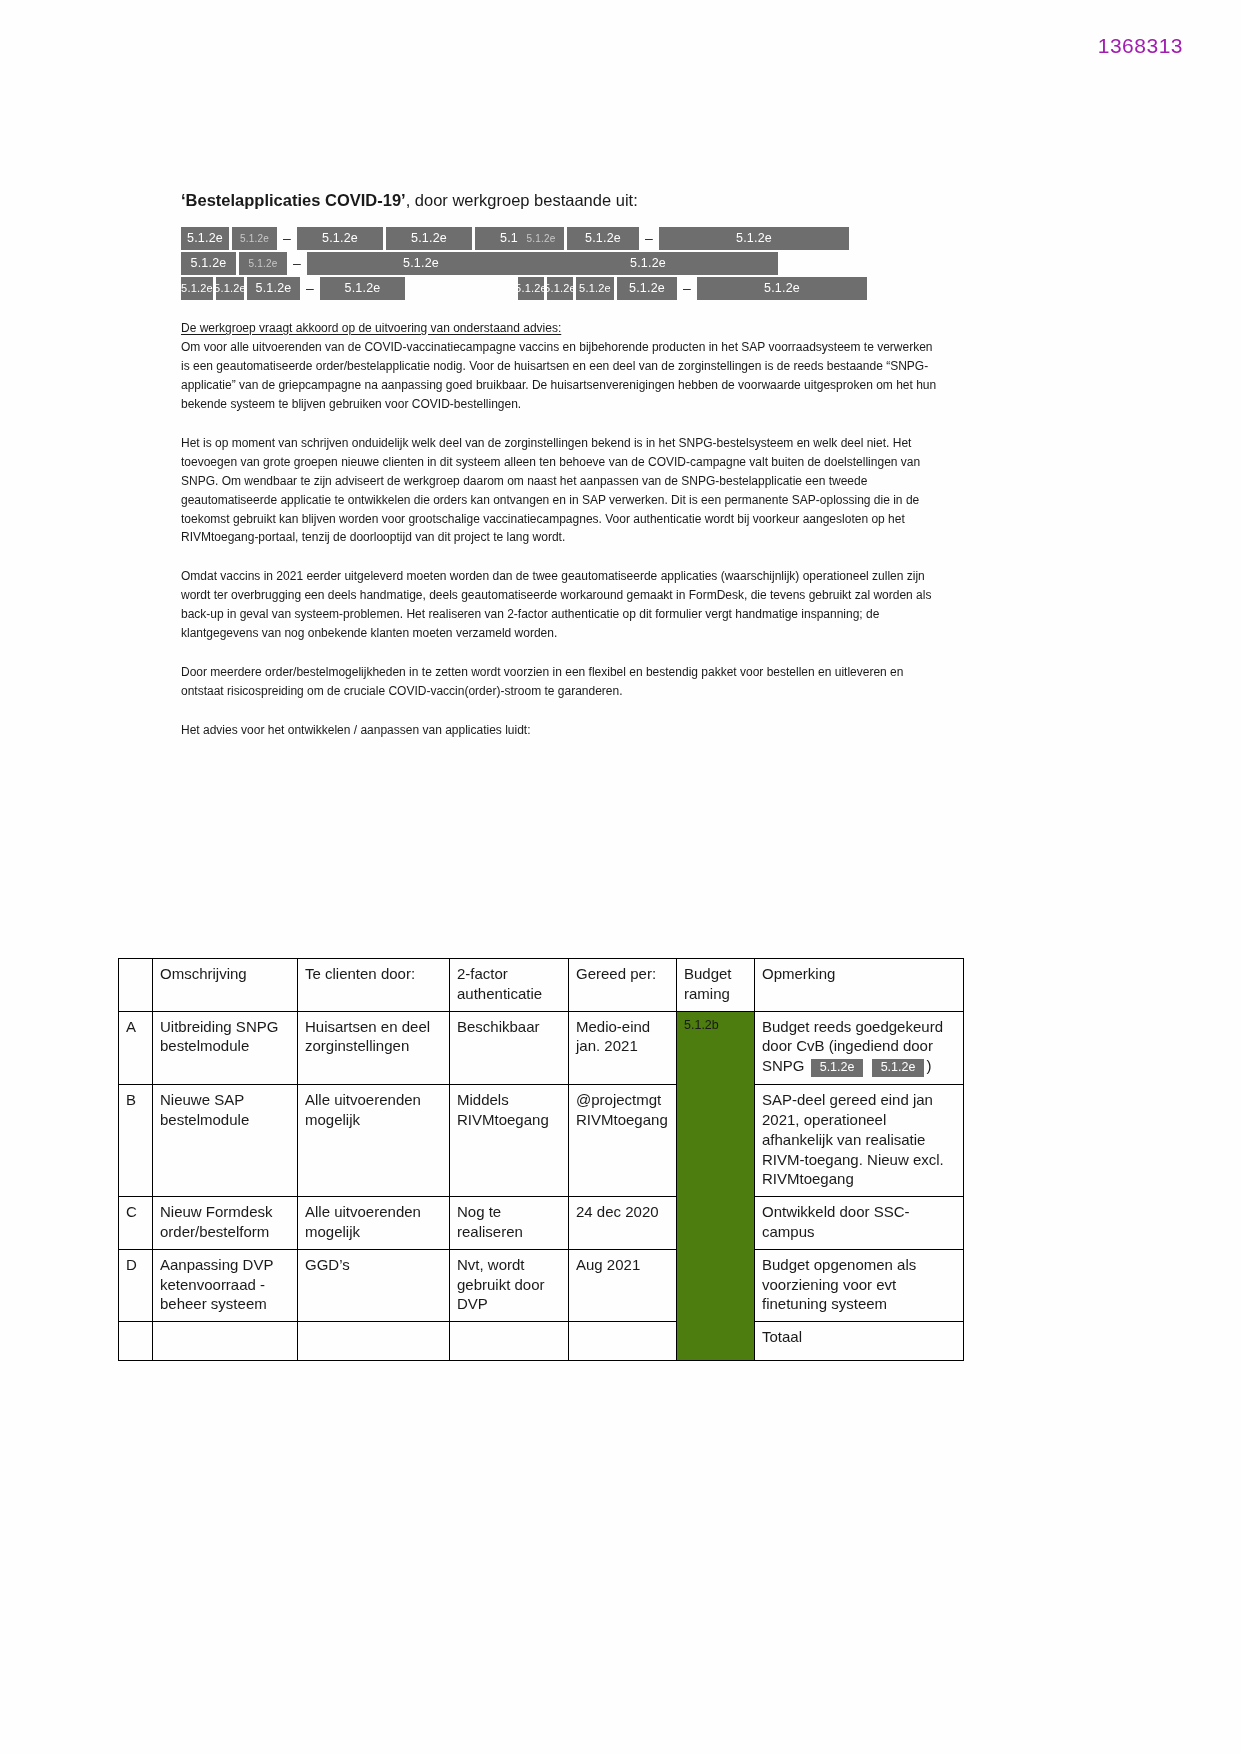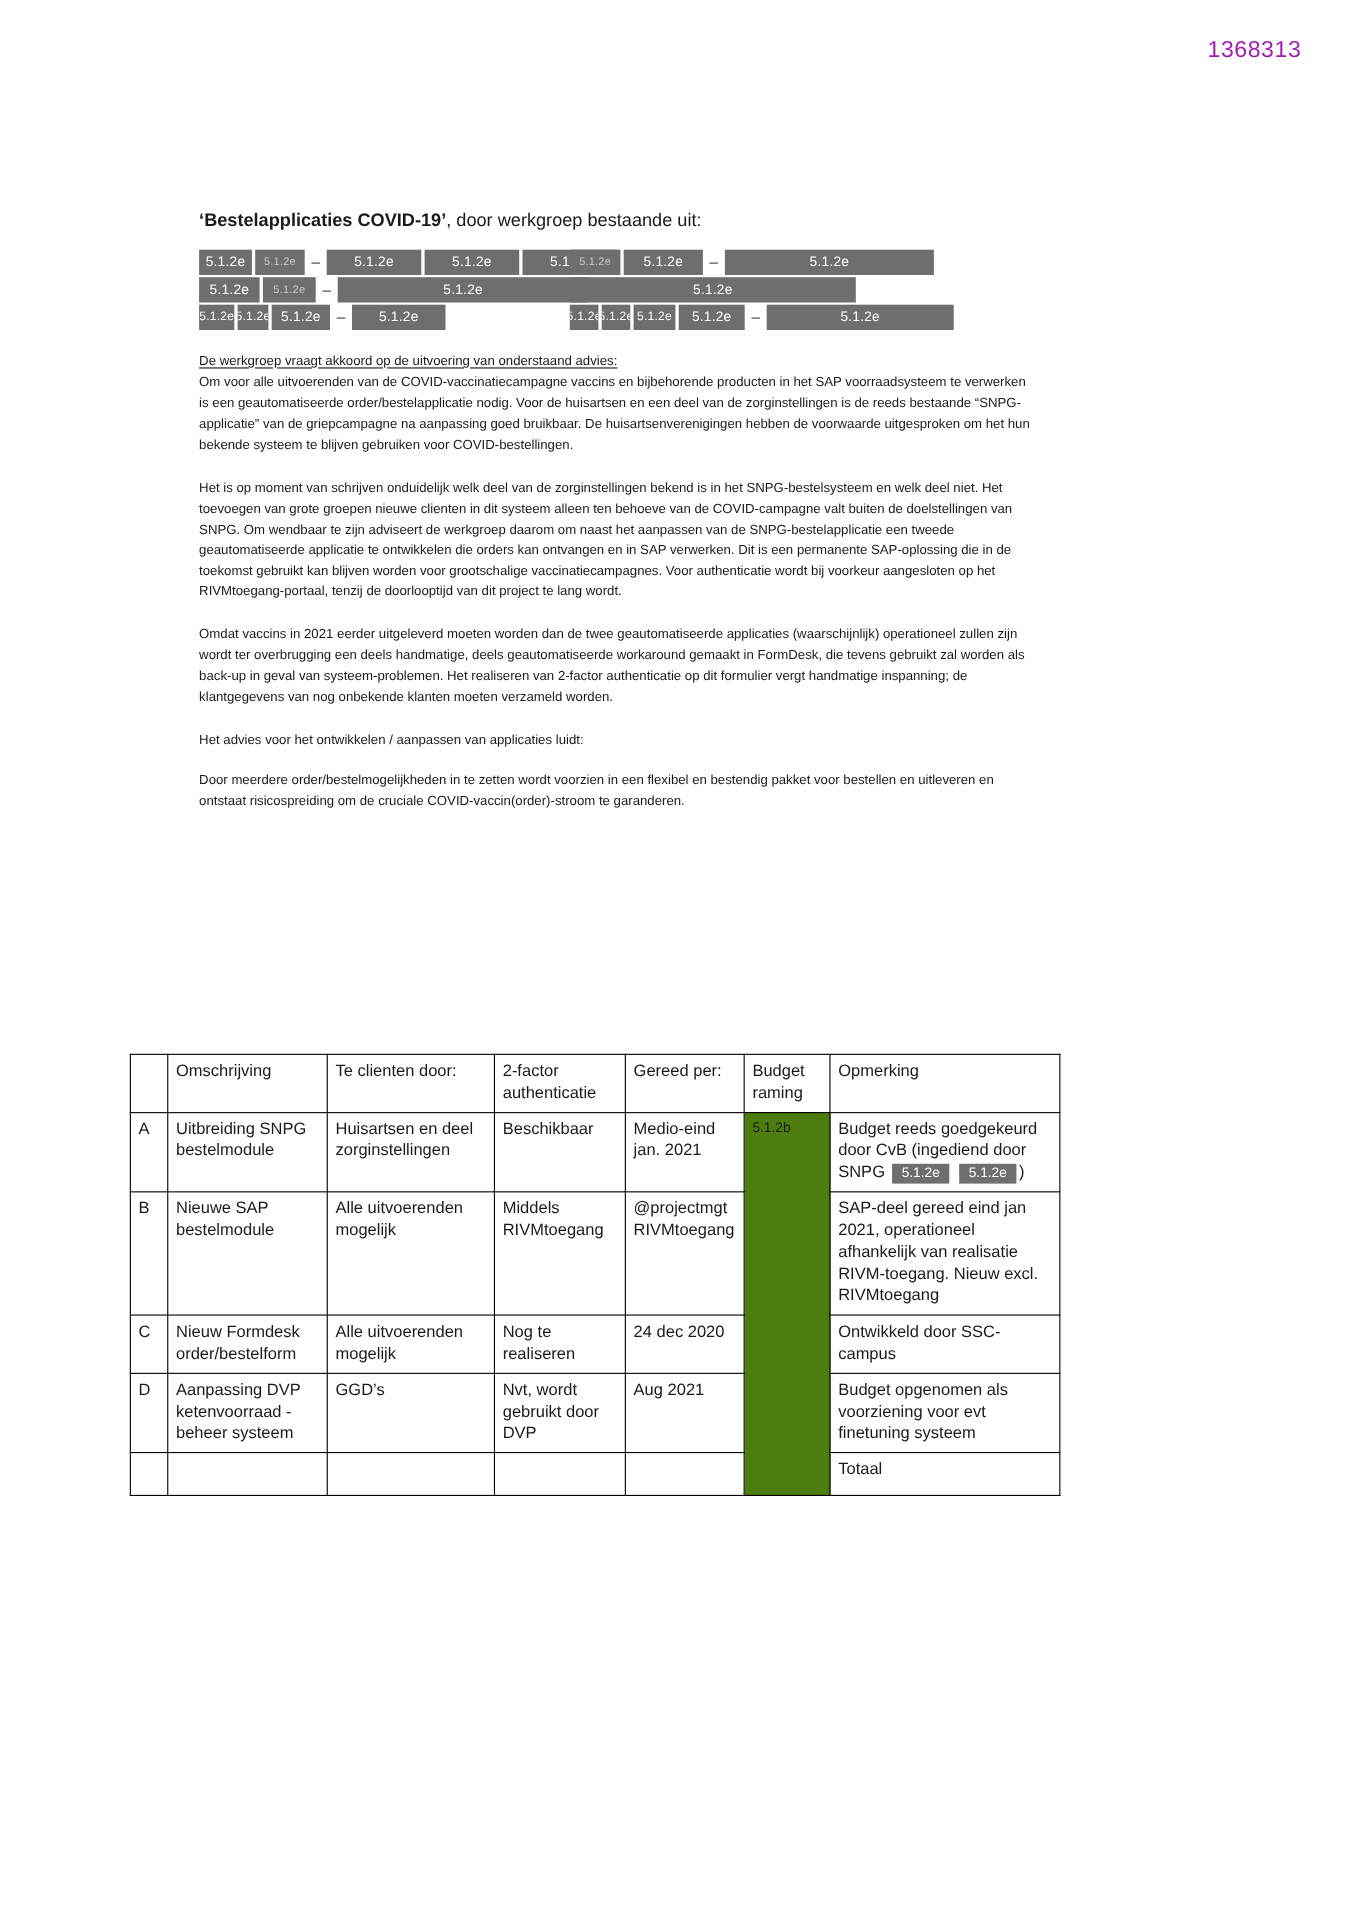--- a/index.html
+++ b/index.html
@@ -207,22 +207,22 @@
           </div>
         </div>
     </div>
 
     <p class="para underline-head">
       <span class="uline">De werkgroep vraagt akkoord op de uitvoering van onderstaand advies:</span>
     </p>
     <p class="para">Om voor alle uitvoerenden van de COVID-vaccinatiecampagne vaccins en bijbehorende producten in het SAP voorraadsysteem te verwerken is een geautomatiseerde order/bestelapplicatie nodig. Voor de huisartsen en een deel van de zorginstellingen is de reeds bestaande “SNPG-applicatie” van de griepcampagne na aanpassing goed bruikbaar. De huisartsenverenigingen hebben de voorwaarde uitgesproken om het hun bekende systeem te blijven gebruiken voor COVID-bestellingen.</p>
     <p class="para">Het is op moment van schrijven onduidelijk welk deel van de zorginstellingen bekend is in het SNPG-bestelsysteem en welk deel niet. Het toevoegen van grote groepen nieuwe clienten in dit systeem alleen ten behoeve van de COVID-campagne valt buiten de doelstellingen van SNPG. Om wendbaar te zijn adviseert de werkgroep daarom om naast het aanpassen van de SNPG-bestelapplicatie een tweede geautomatiseerde applicatie te ontwikkelen die orders kan ontvangen en in SAP verwerken. Dit is een permanente SAP-oplossing die in de toekomst gebruikt kan blijven worden voor grootschalige vaccinatiecampagnes. Voor authenticatie wordt bij voorkeur aangesloten op het RIVMtoegang-portaal, tenzij de doorlooptijd van dit project te lang wordt.</p>
     <p class="para">Omdat vaccins in 2021 eerder uitgeleverd moeten worden dan de twee geautomatiseerde applicaties (waarschijnlijk) operationeel zullen zijn wordt ter overbrugging een deels handmatige, deels geautomatiseerde workaround gemaakt in FormDesk, die tevens gebruikt zal worden als back-up in geval van systeem-problemen. Het realiseren van 2-factor authenticatie op dit formulier vergt handmatige inspanning; de klantgegevens van nog onbekende klanten moeten verzameld worden.</p>
+    <p class="para">Door meerdere order/bestelmogelijkheden in te zetten wordt voorzien in een flexibel en bestendig pakket voor bestellen en uitleveren en ontstaat risicospreiding om de cruciale COVID-vaccin(order)-stroom te garanderen.</p>
     <p class="para tight">Het advies voor het ontwikkelen / aanpassen van applicaties luidt:</p>
-    <p class="para">Door meerdere order/bestelmogelijkheden in te zetten wordt voorzien in een flexibel en bestendig pakket voor bestellen en uitleveren en ontstaat risicospreiding om de cruciale COVID-vaccin(order)-stroom te garanderen.</p>
   </div>
 
   <div class="tbl-wrap">
     <table class="advies">
       <colgroup>
         <col class="c-letter">
           <col class="c-omschr">
           <col class="c-gebruik">
         <col class="c-2fa">
           <col class="c-gereed">

